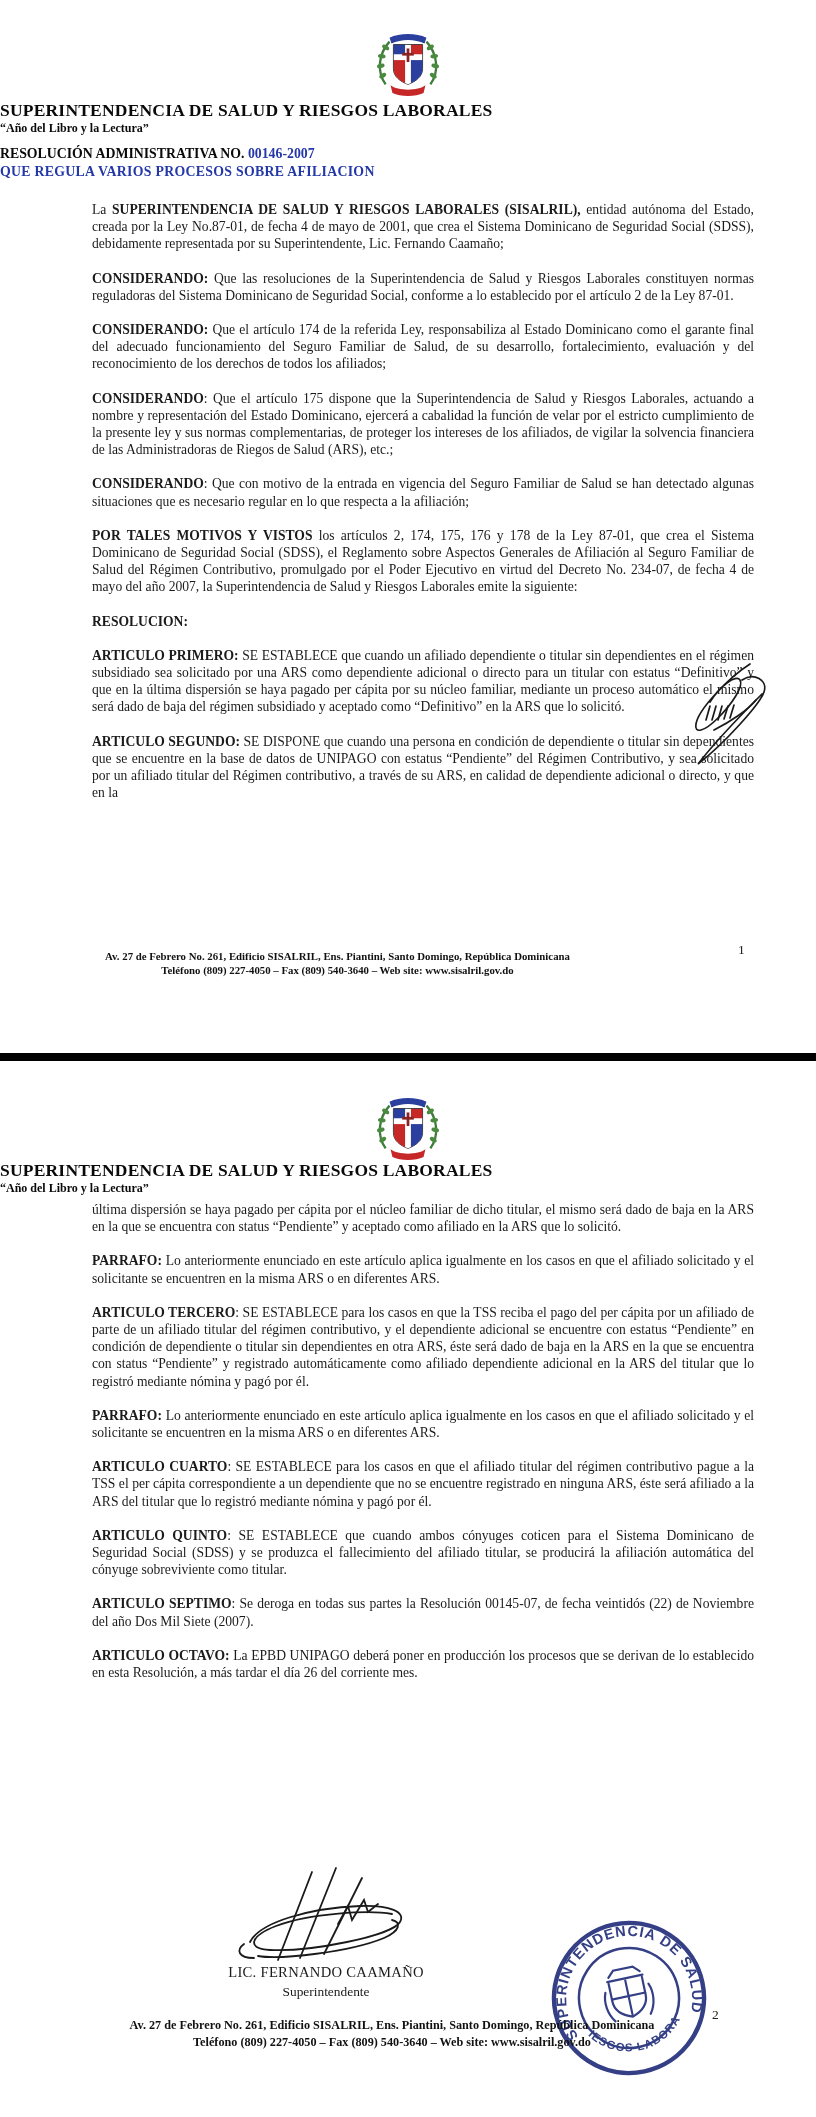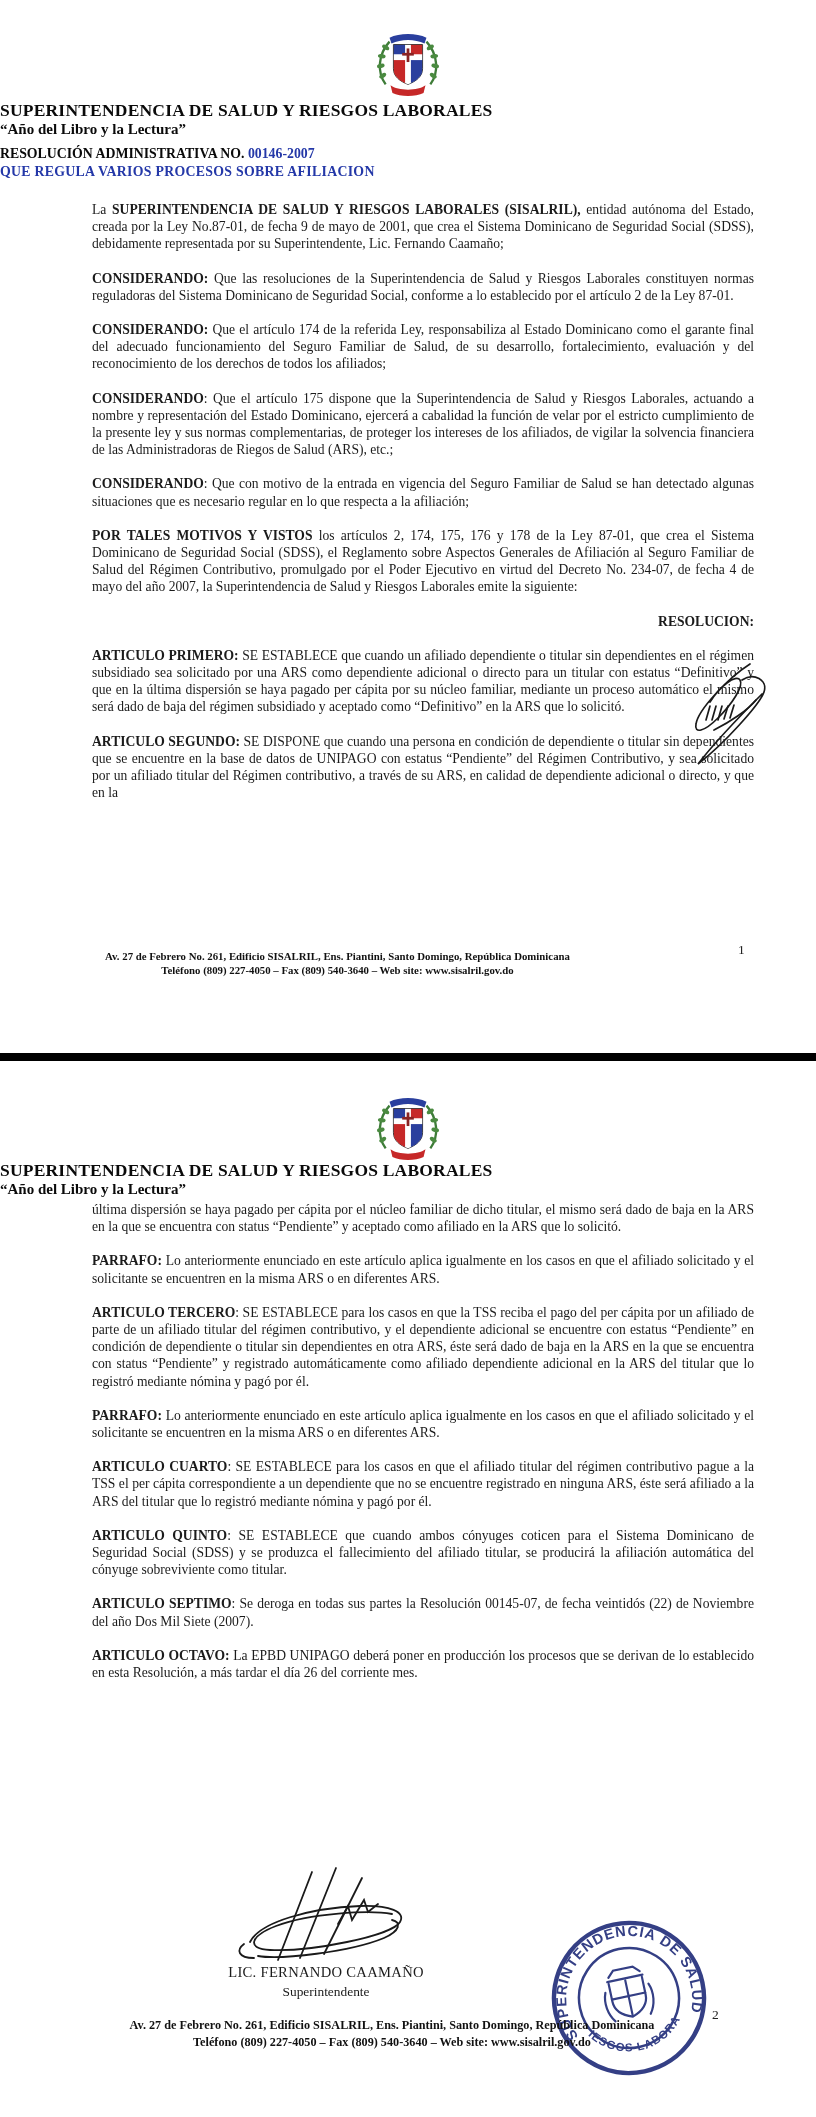--- a/index.html
+++ b/index.html
@@ -14,30 +14,30 @@
     overflow:hidden;
   }
   .page{position:absolute;left:0;width:816px;background:#fff;}
   #page1{top:0;height:1053px;}
   #divider{position:absolute;top:1053px;left:0;width:816px;height:8px;background:#000;}
   #page2{top:1061px;height:1056px;}
 
   .abs{position:absolute;}
   .center-line{left:0;width:816px;text-align:left;}
   .org-title{font-weight:bold;font-size:17.5px;letter-spacing:.2px;color:#0a0a0a;}
-  .motto{font-weight:bold;font-size:15px;color:#0a0a0a;}
+  .motto{font-weight:bold;font-size:12px;color:#0a0a0a;}
   .res-line{font-weight:bold;font-size:13.8px;color:#0a0a0a;}
   .res-num{color:var(--accent_blue);}
   .res-sub{font-weight:bold;font-size:13.8px;color:var(--accent_blue);letter-spacing:.3px;}
 
   .body-block{left:92px;width:662px;font-size:13.6px;line-height:17.2px;text-align:justify;}
   #body1{top:201px;max-height:746px;overflow:hidden;}
   #body2{top:140px;max-height:742px;overflow:hidden;}
   .para + .para{margin-top:17px;}
-  .para.center{text-align:right;}
+  .para.center{text-align:left;}
   .para .b{font-weight:bold;}
 
   .footer{font-weight:bold;text-align:center;color:#111;}
   #footer1{top:950px;left:90px;width:495px;font-size:10.8px;line-height:13.8px;}
   #footer2{top:956px;left:104px;width:576px;font-size:12.2px;line-height:16.5px;}
   .pagenum{font-size:13.5px;color:#222;}
   #pagenum1{left:738px;top:942px;}
   #pagenum2{left:712px;top:946px;}
 
   .arms{width:74px;height:68px;}
@@ -87,21 +87,21 @@
       </g>
       <path d="M20,58 C28,64 48,64 56,58 L54,66 C46,70 30,70 22,66 Z" fill="#c62828"></path>
     </svg>
 
     <div class="abs center-line org-title" style="top:100px">SUPERINTENDENCIA DE SALUD Y RIESGOS LABORALES</div>
     <div class="abs center-line motto" style="top:121px">“Año del Libro y la Lectura”</div>
     <div class="abs center-line res-line" style="top:146px"><span>RESOLUCIÓN ADMINISTRATIVA NO. </span><span class="res-num">00146-2007</span></div>
     <div class="abs center-line res-sub" style="top:164px">QUE REGULA VARIOS PROCESOS SOBRE AFILIACION</div>
 
     <div class="abs body-block" id="body1">
-        <div class="para"><span>La </span><span class="b">SUPERINTENDENCIA DE SALUD Y RIESGOS LABORALES (SISALRIL),</span><span> entidad autónoma del Estado, creada por la Ley No.87-01, de fecha 9 de mayo de 2001, que crea el Sistema Dominicano de Seguridad Social (SDSS), debidamente representada por su Superintendente, Lic. Fernando Caamaño;</span></div>
+        <div class="para"><span>La </span><span class="b">SUPERINTENDENCIA DE SALUD Y RIESGOS LABORALES (SISALRIL),</span><span> entidad autónoma del Estado, creada por la Ley No.87-01, de fecha 4 de mayo de 2001, que crea el Sistema Dominicano de Seguridad Social (SDSS), debidamente representada por su Superintendente, Lic. Fernando Caamaño;</span></div>
         <div class="para"><span class="b">CONSIDERANDO:</span><span> Que las resoluciones de la Superintendencia de Salud y Riesgos Laborales constituyen normas reguladoras del Sistema Dominicano de Seguridad Social, conforme a lo establecido por el artículo 2 de la Ley 87-01.</span></div>
         <div class="para"><span class="b">CONSIDERANDO:</span><span> Que el artículo 174 de la referida Ley, responsabiliza al Estado Dominicano como el garante final del adecuado funcionamiento del Seguro Familiar de Salud, de su desarrollo, fortalecimiento, evaluación y del reconocimiento de los derechos de todos los afiliados;</span></div>
         <div class="para"><span class="b">CONSIDERANDO</span><span>: Que el artículo 175 dispone que la Superintendencia de Salud y Riesgos Laborales, actuando a nombre y representación del Estado Dominicano, ejercerá a cabalidad la función de velar por el estricto cumplimiento de la presente ley y sus normas complementarias, de proteger los intereses de los afiliados, de vigilar la solvencia financiera de las Administradoras de Riegos de Salud (ARS), etc.;</span></div>
         <div class="para"><span class="b">CONSIDERANDO</span><span>: Que con motivo de la entrada en vigencia del Seguro Familiar de Salud se han detectado algunas situaciones que es necesario regular en lo que respecta a la afiliación;</span></div>
         <div class="para"><span class="b">POR TALES MOTIVOS Y VISTOS</span><span> los artículos 2, 174, 175, 176 y 178 de la Ley 87-01, que crea el Sistema Dominicano de Seguridad Social (SDSS), el Reglamento sobre Aspectos Generales de Afiliación al Seguro Familiar de Salud del Régimen Contributivo, promulgado por el Poder Ejecutivo en virtud del Decreto No. 234-07, de fecha 4 de mayo del año 2007, la Superintendencia de Salud y Riesgos Laborales emite la siguiente:</span></div>
         <div class="para center"><span class="b">RESOLUCION:</span></div>
         <div class="para"><span class="b">ARTICULO PRIMERO:</span><span> SE ESTABLECE que cuando un afiliado dependiente o titular sin dependientes en el régimen subsidiado sea solicitado por una ARS como dependiente adicional o directo para un titular con estatus “Definitivo” y que en la última dispersión se haya pagado per cápita por su núcleo familiar, mediante un proceso automático el mismo será dado de baja del régimen subsidiado y aceptado como “Definitivo” en la ARS que lo solicitó.</span></div>
         <div class="para"><span class="b">ARTICULO SEGUNDO:</span><span> SE DISPONE que cuando una persona  en condición de dependiente o titular sin dependientes que se encuentre en la base de datos de UNIPAGO con estatus “Pendiente” del Régimen Contributivo, y sea solicitado por un afiliado titular del Régimen contributivo, a través de su ARS, en calidad de dependiente adicional o directo, y que en la</span></div>
       </div>
 

